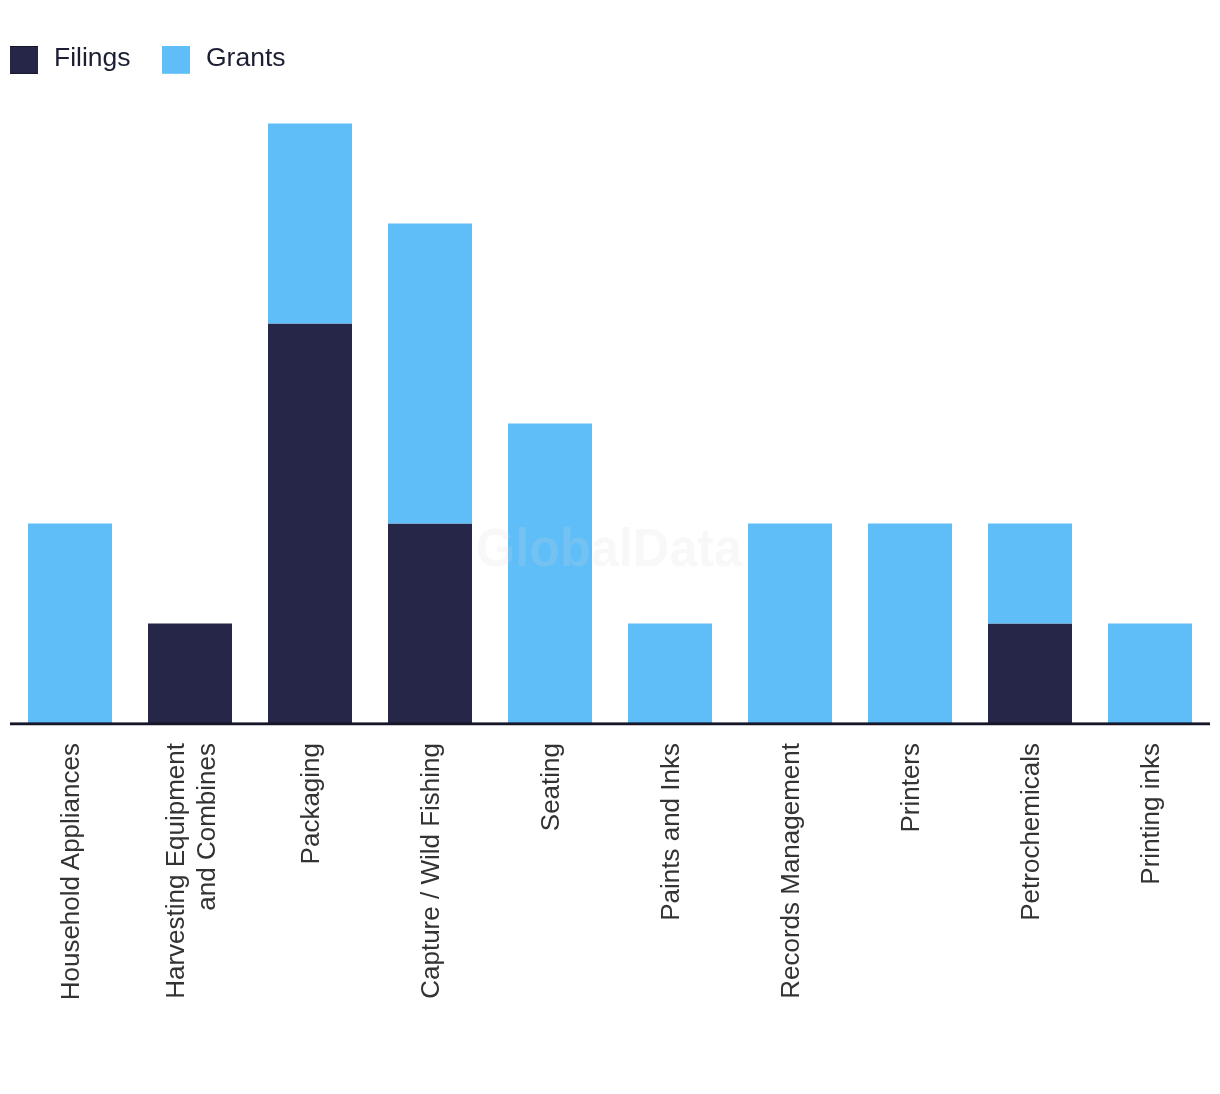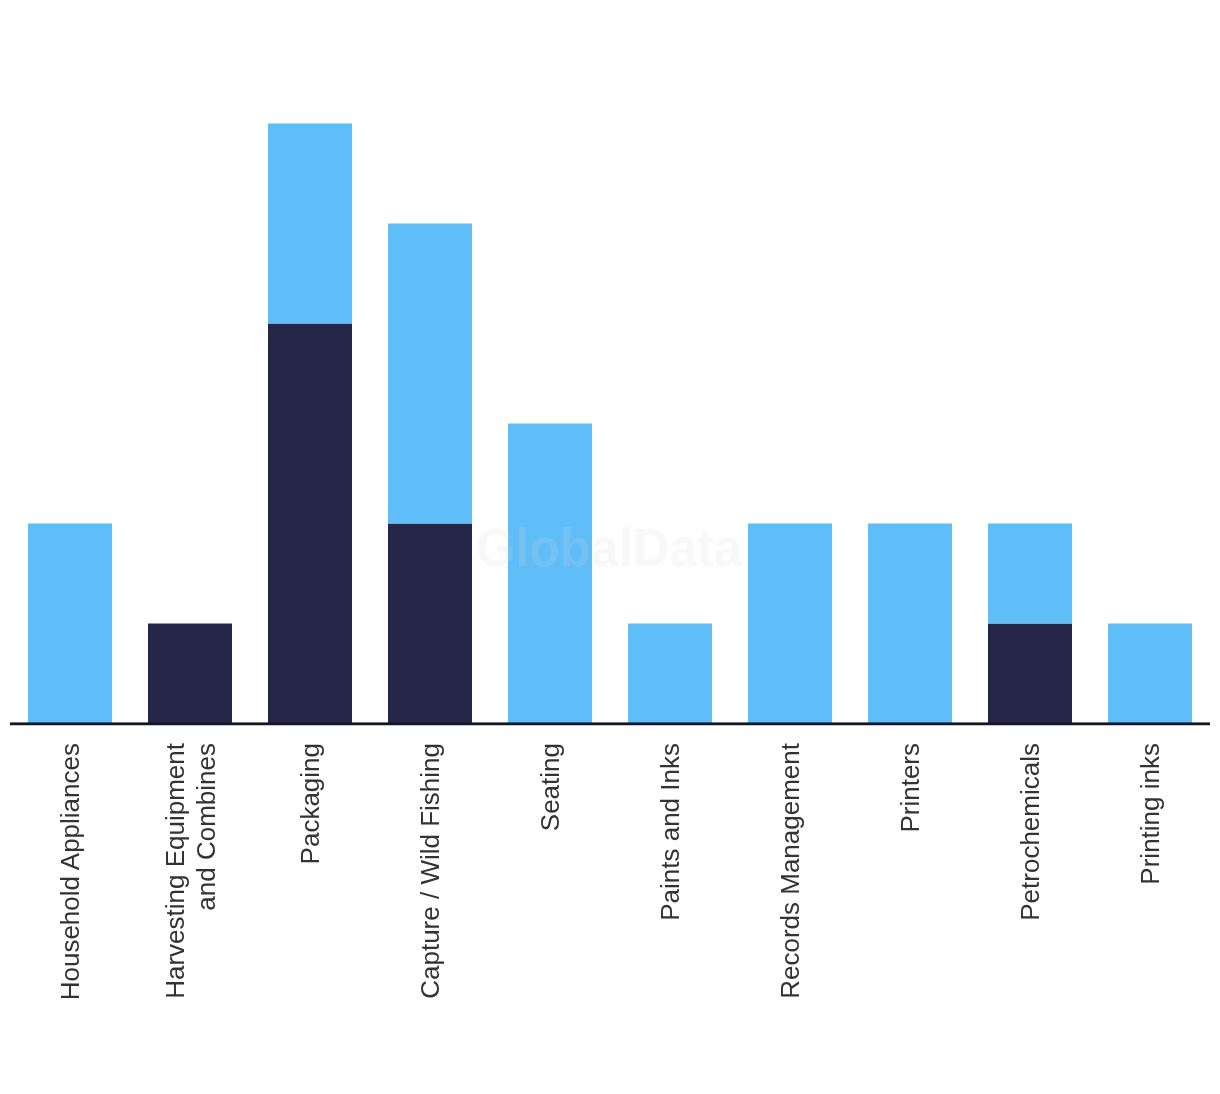--- a/index.html
+++ b/index.html
@@ -27,20 +27,34 @@
   .xlabel{position:absolute;color:#333333;font-size:26px;line-height:30.5px;
           text-align:right;white-space:nowrap;
           -webkit-font-smoothing:antialiased;
           transform-origin:0 0;transform:rotate(-90deg);}
 </style>
 </head>
 <body>
 
 <div id="stage">
 
+  <div id="legend">
+    <svg id="legend-swatches" width="1220" height="100" viewBox="0 0 1220 100" style="position:absolute;left:0;top:0;">
+      <rect class="legend-swatch" x="10" y="46" width="28" height="27.9" fill="#262748"></rect>
+      <rect class="legend-swatch-edge" x="10" y="46" width="28" height="1" fill="#15162E"></rect>
+      <rect class="legend-swatch-edge" x="10" y="72.9" width="28" height="1.0" fill="#15162E"></rect>
+      <rect class="legend-swatch" x="162" y="46" width="28" height="27.8" fill="#5FBEF7"></rect>
+    </svg>
+    <div class="legend-item" style="left:10px;">
+      <span class="legend-label" style="left:44px;">Filings</span>
+    </div>
+    <div class="legend-item" style="left:162px;">
+      <span class="legend-label" style="left:44px;">Grants</span>
+    </div>
+  </div>
 
   <div id="plot">
     <svg id="chart-svg" width="1220" height="1094" viewBox="0 0 1220 1094" style="position:absolute;left:0;top:0;">
       <g id="bars">
 
       <rect width="84" height="200" class="bar-seg" x="28" y="523.5" fill="#5FBEF7" shape-rendering="auto"></rect>
           <rect width="84" height="100" class="bar-seg" x="148" y="623.5" fill="#262748" shape-rendering="auto"></rect>
           <rect width="84" height="400" class="bar-seg" x="268" y="323.5" fill="#262748" shape-rendering="auto"></rect>
           <rect width="84" height="200" class="bar-seg" x="268" y="123.5" fill="#5FBEF7" shape-rendering="auto"></rect>
           <rect width="84" height="200" class="bar-seg" x="388" y="523.5" fill="#262748" shape-rendering="auto"></rect>

